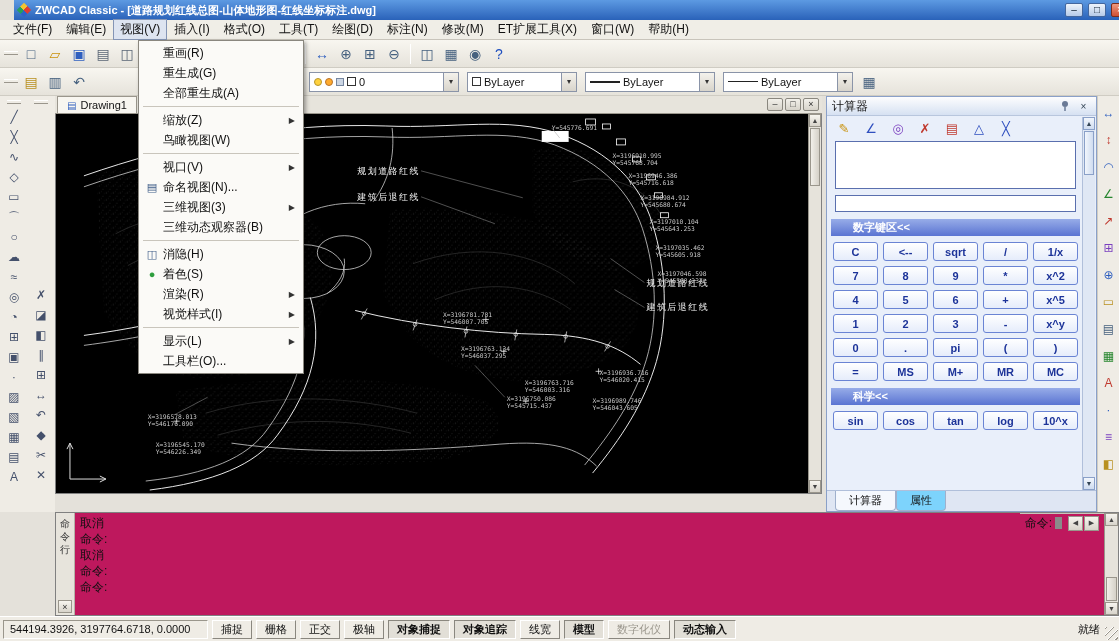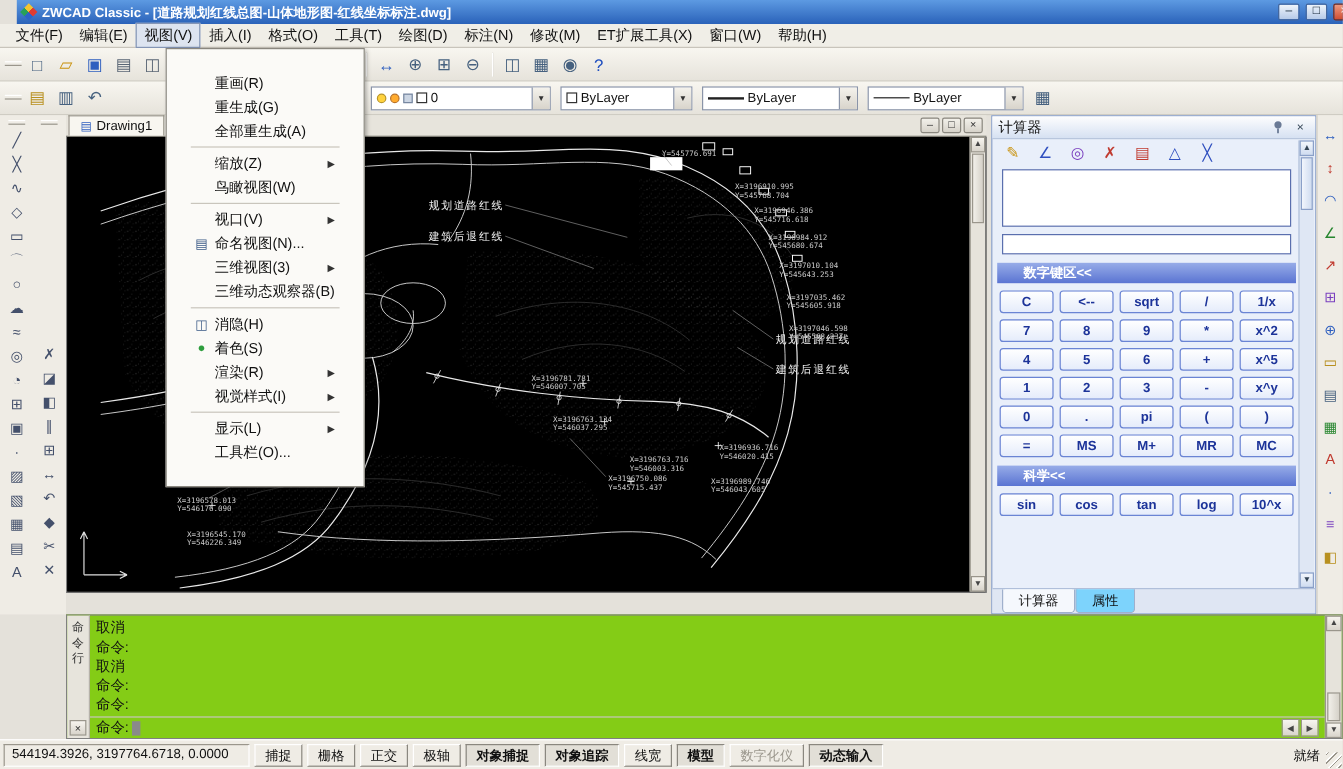--- a/index.html
+++ b/index.html
@@ -91,44 +91,44 @@
   .calc-scroll .sthumb{border-color:#8aa0c8;background:linear-gradient(90deg,#f2f6fc,#cfdcf0);height:44px;}
   .calc-tabs{margin-top:auto;height:21px;display:flex;padding-left:8px;border-top:1px solid #b0bfda;background:#dfe6f3;flex:none;}
   .ctab{padding:2px 13px;font-size:11px;border:1px solid #9fb0cc;border-top:none;background:#7dd3fc;border-radius:0 0 4px 4px;}
   .ctab.active{background:#f5f8fd;}
 
   
   .right-strip{position:absolute;left:1097px;top:96px;width:22px;height:416px;background:#efece5;border-left:1px solid #cfccc3;display:flex;flex-direction:column;align-items:center;gap:10px;padding-top:8px;}
   .right-strip .ticon{width:17px;height:17px;font-size:12px;}
 
   
-  .cmd{position:absolute;left:55px;top:512px;width:1064px;height:104px;background:#84cc16;border:1px solid #808080;display:flex;}
+  .cmd{position:absolute;left:55px;top:512px;width:1064px;height:104px;background:#be185d;border:1px solid #808080;display:flex;}
   .cmd-grip{width:19px;background:#e7e4dc;border-right:1px solid #b5b1a8;display:flex;flex-direction:column;align-items:center;padding-top:4px;flex:none;}
   .cmd-grip-title{font-size:10px;color:#333;width:12px;line-height:13px;word-break:break-all;text-align:center;}
   .cmd-close{margin-top:auto;margin-bottom:2px;width:14px;height:13px;font-size:9px;display:flex;align-items:center;justify-content:center;background:linear-gradient(#f7f5ef,#d8d4cb);border:1px solid #9a968c;color:#333;}
-  .cmd-body{flex:1;display:flex;flex-direction:column;font-family:"DejaVu Sans Mono",monospace;font-size:12px;}
+  .cmd-body{flex:1;display:flex;flex-direction:row;font-family:"DejaVu Sans Mono",monospace;font-size:12px;}
   .cmd-hist{flex:1;padding:2px 5px;line-height:16px;}
   .cmd-input-row{height:19px;border-top:1px solid #c9c5bc;display:flex;align-items:center;padding:0 5px;gap:3px;}
   .caret{width:7px;height:12px;background:#8a8a8a;}
   .cmd-mini{margin-left:auto;display:flex;gap:1px;}
   .cmd-mini .sbtn{width:15px;height:15px;}
   .cmd-vscroll{width:14px;border-left:1px solid #9a968c;flex:none;}
   .cmd-vscroll .sthumb{height:24px;}
 
   
   .statusbar{position:absolute;left:0;top:616px;width:100%;height:25px;background:#efece5;border-top:1px solid #fff;display:flex;align-items:center;padding:0 3px;gap:4px;font-size:11px;}
   .coords{width:205px;height:19px;border:1px solid;border-color:#9a968c #fff #fff #9a968c;display:flex;align-items:center;padding-left:6px;flex:none;}
   .stbtn{height:19px;padding:0 8px;display:flex;align-items:center;border:1px solid;border-color:#fff #8a877f #8a877f #fff;background:#efece5;flex:none;}
   .stbtn.pressed{border-color:#8a877f #fff #fff #8a877f;background:#e2dfd7;font-weight:bold;}
   .stbtn.disabled{color:#9a968c;}
   .ready{margin-left:auto;padding-right:16px;}
   .sgrip{position:absolute;right:1px;bottom:1px;width:13px;height:13px;background:repeating-linear-gradient(135deg,#fff 0 1px,#9a968c 1px 2px,transparent 2px 5px);}
 
   
-  .menu-popup{position:absolute;left:138px;top:40px;width:166px;background:#fbfaf7;border:1px solid #8a877f;box-shadow:2px 2px 4px rgba(0,0,0,.35);padding:18px;z-index:50;}
+  .menu-popup{position:absolute;left:138px;top:40px;width:166px;background:#fbfaf7;border:1px solid #8a877f;box-shadow:2px 2px 4px rgba(0,0,0,.35);padding:2px;z-index:50;}
   .mi{height:20px;display:flex;align-items:center;font-size:12px;padding-right:6px;}
   .mi .gut{width:22px;display:flex;align-items:center;justify-content:center;font-size:11px;color:#3b5a86;flex:none;}
   .mi .gut.green{color:#2e9e3e;}
   .mi .ml{flex:1;white-space:nowrap;}
   .mi .sub{font-size:8px;color:#333;}
   .msep{height:1px;background:#c9c5bc;margin:3px 2px;}
 </style>
 </head>
 <body>
 

